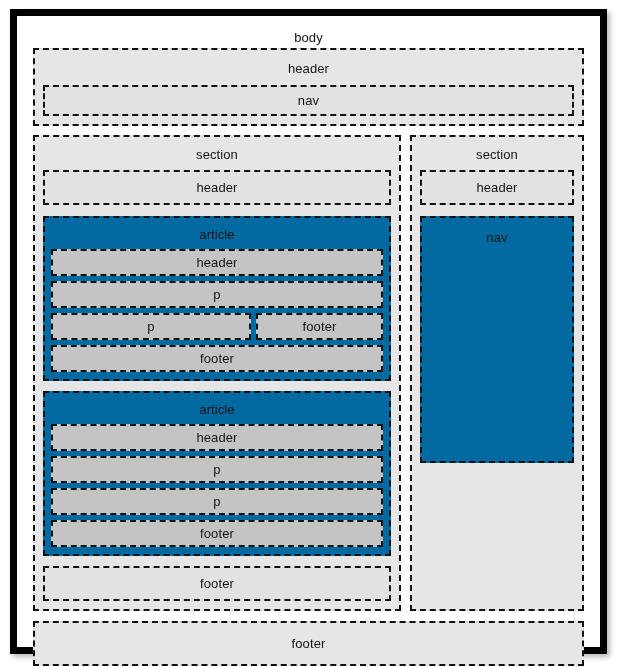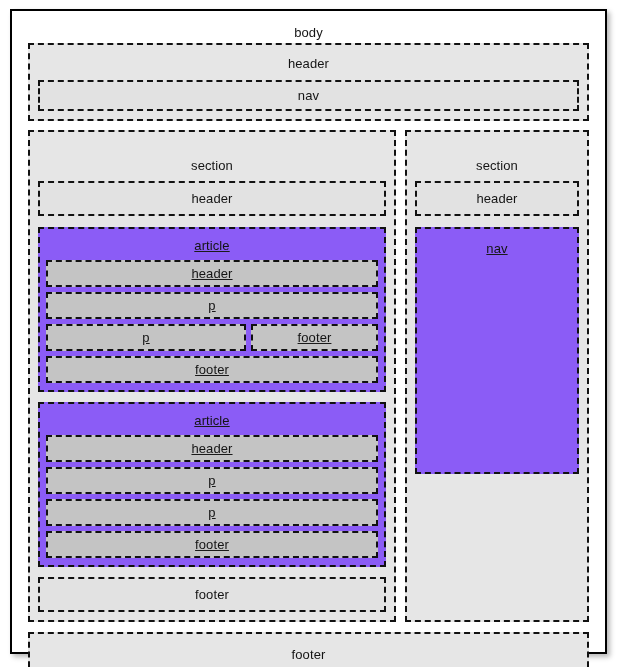--- a/index.html
+++ b/index.html
@@ -17,21 +17,21 @@
   }
 
   
   #diagram-frame {
     position: absolute;
     left: 10px;
     top: 9px;
     width: 597px;
     height: 645px;
     box-sizing: border-box;
-    border: 2px solid #000000;
+    border: 7px solid #000000;
     background: #ffffff;
     box-shadow: 3px 3px 5px rgba(0,0,0,0.28);
   }
 
   
   .box {
     box-sizing: border-box;
     border: 2px dashed #111111;
     position: relative;
     text-align: center;
@@ -42,21 +42,21 @@
     line-height: 15px;
     letter-spacing: 0.1px;
     white-space: nowrap;
     color: #141414;
   }
 
   
   .lvl0 { background: #ffffff; }
   .lvl1 { background: #e6e6e6; }
   .lvl2 { background: #e2e2e2; }
-  .lvl3 { background: #8b5cf6; text-decoration: underline; }
+  .lvl3 { background: #0369a1; }
   .lvl4 { background: #c4c4c4; }
 
   
   #body-box {
     position: absolute;
     left: 6px;
     top: 6px;
     right: 6px;
     bottom: 6px;
     border: none;
@@ -99,21 +99,21 @@
   }
   #main-section {
     flex: 0 0 368px;
     padding: 5px 8px 8px 8px;
   }
   #side-section {
     flex: 1 1 auto;
     padding: 5px 8px 8px 8px;
   }
   #main-section > .lbl,
-  #side-section > .lbl { padding: 5px 0 8px 0; margin-top: 16px; }
+  #side-section > .lbl { padding: 5px 0 8px 0; }
 
   
   .section-header {
     height: 35px;
     display: flex;
     align-items: center;
     justify-content: center;
     margin-bottom: 11px;
   }
   #side-nav {

